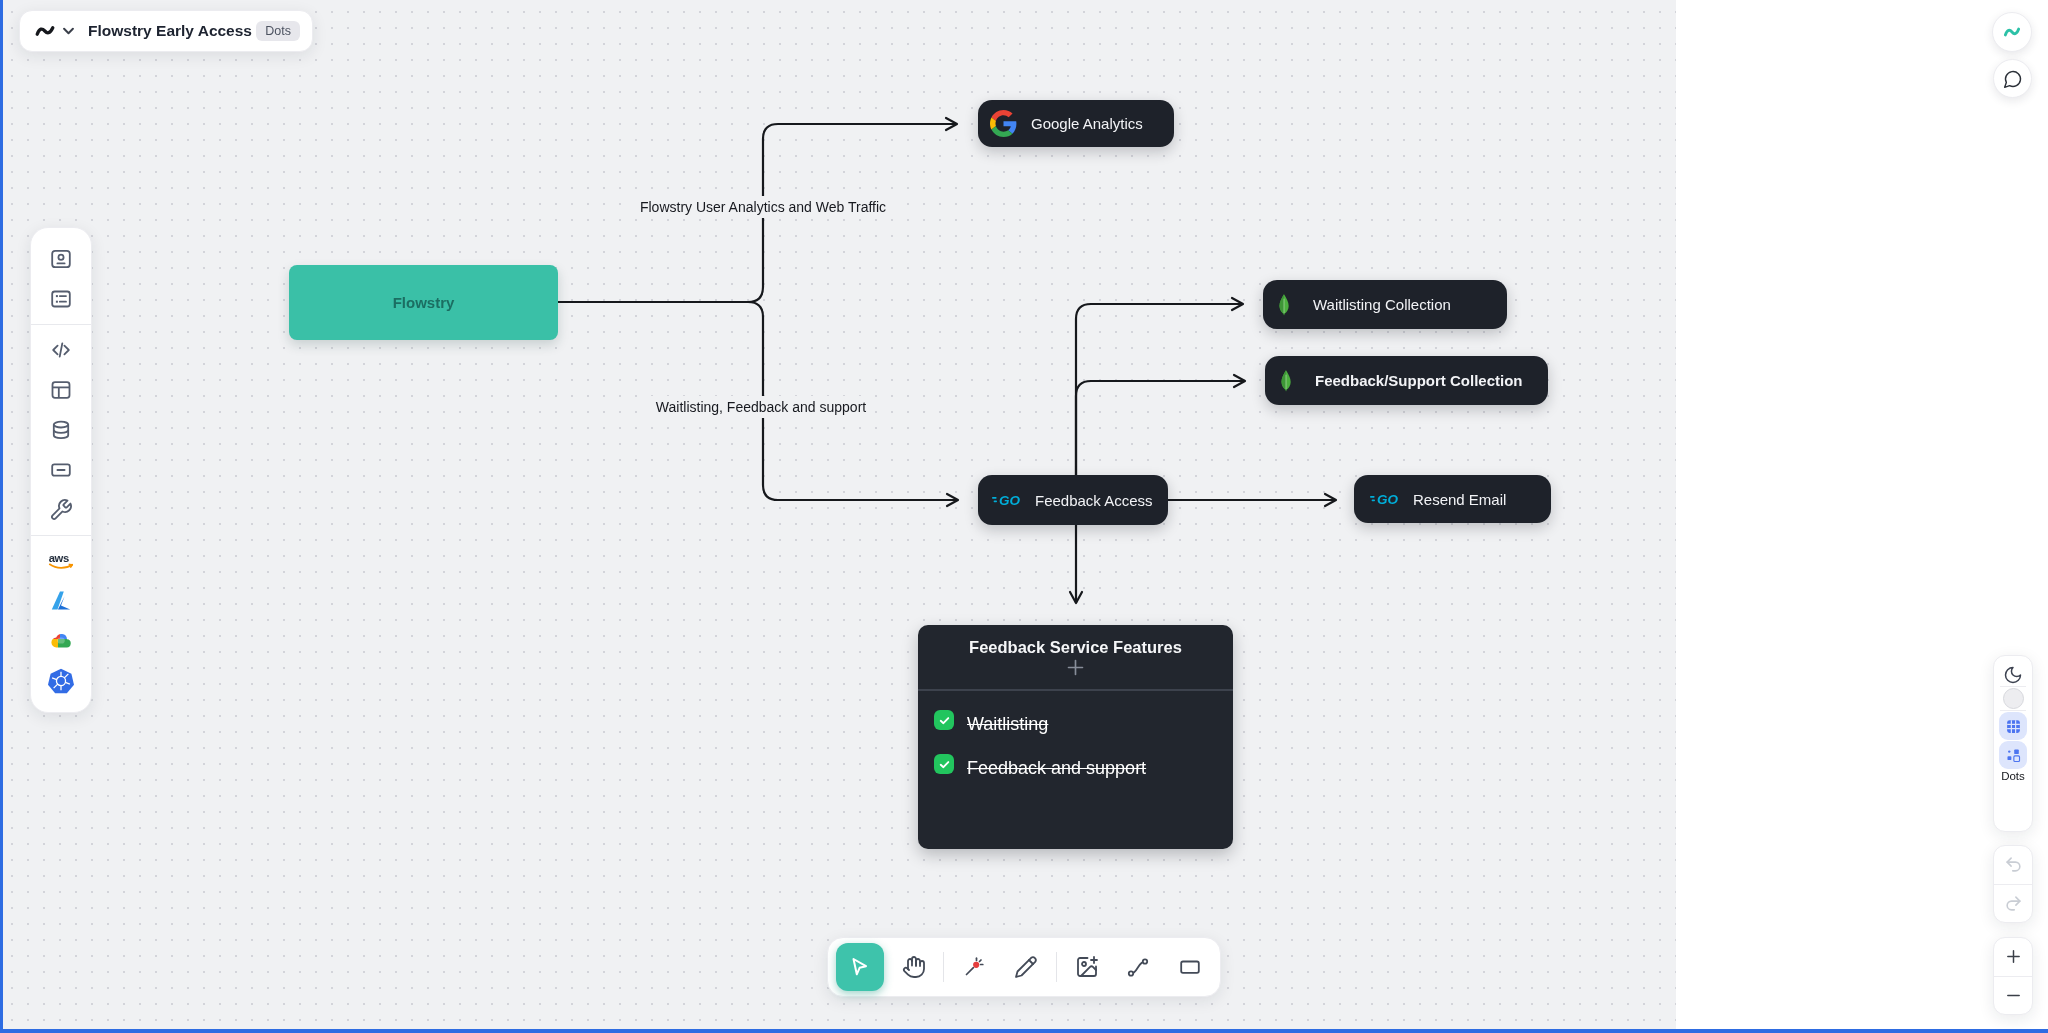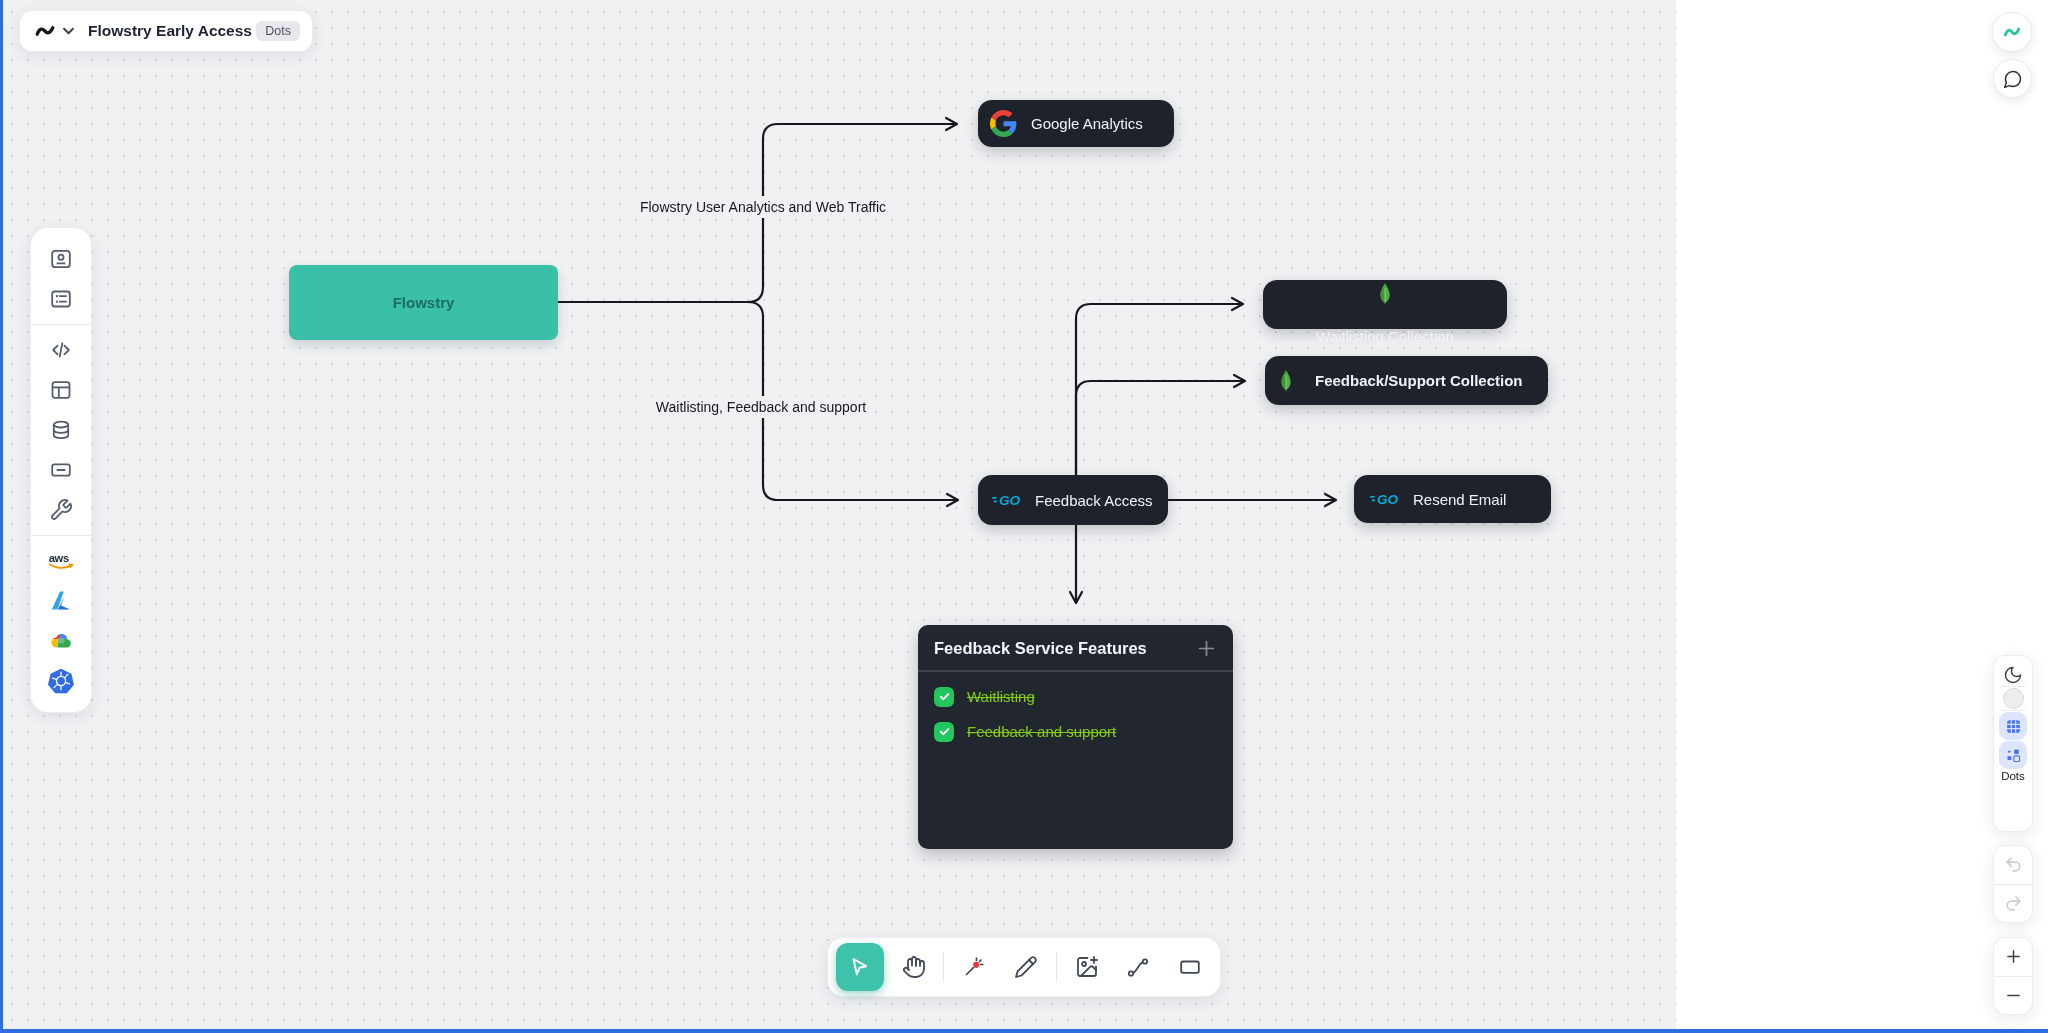--- a/index.html
+++ b/index.html
@@ -33,43 +33,43 @@
   .side-divider { width:100%; height:1px; background:#e8e9ed; }
 
   
   .node-dark { position:absolute; background:#1e222a; border-radius:14px; color:#f2f3f6;
                display:flex; align-items:center; gap:20px; padding:0 12px; font-size:15px; font-weight:500;
                box-shadow:0 5px 14px rgba(20,24,33,.22); z-index:3; white-space:nowrap; }
   #node-flowstry { position:absolute; left:289px; top:265px; width:269px; height:75px; background:#3ac0a7;
                    border-radius:8px; display:flex; align-items:center; justify-content:center;
                    color:#1b6e62; font-size:15px; font-weight:700; box-shadow:0 5px 12px rgba(20,60,55,.18); z-index:3; }
   #node-ga  { left:978px;  top:100px; width:196px; height:47px; gap:14px; }
-  #node-wc  { left:1263px; top:280px; width:244px; height:49px;flex-direction:column; }
+  #node-wc  { left:1263px; top:280px; width:244px; height:49px; }
   #node-fsc { left:1265px; top:356px; width:283px; height:49px;font-weight:bold; }
   #node-fs  { left:978px;  top:475px; width:190px; height:50px; gap:12px; padding:0 14px; }
   #node-re  { left:1354px; top:475px; width:197px; height:48px; gap:12px; padding:0 16px; }
 
   .edge-label { position:absolute; transform:translate(-50%,-50%); background:#f0f1f3;
                 padding:3px 8px; font-size:14px; color:#17191f; white-space:nowrap; z-index:2; }
   #edge-label-1 { left:763px; top:207px; }
   #edge-label-2 { left:761px; top:407px; }
 
   #edges-svg { position:absolute; left:0; top:0; z-index:1; pointer-events:none; }
 
   
   #feature-card { position:absolute; left:918px; top:625px; width:315px; height:224px; background:#22262e;
                   border-radius:10px; box-shadow:0 6px 16px rgba(20,24,33,.25); z-index:3; }
-  #feature-card .card-head { display:flex; align-items:center; justify-content:space-between; padding:13px 16px 11px; }
+  #feature-card .card-head { display:flex; align-items:center; justify-content:space-between; padding:13px 16px 11px;flex-direction:column; }
   #feature-card .card-title { color:#f5f6f8; font-size:16.5px; font-weight:700; }
   #feature-card .card-divider { height:1.5px; background:#3d424d; }
   #feature-card .card-body { padding:15px 16px; }
   .check-row { display:flex; align-items:center; gap:13px; margin-bottom:15px; }
   .checkbox { width:20px; height:20px; border-radius:6px; background:#22c55e; display:flex;
               align-items:center; justify-content:center; flex:0 0 auto; cursor:pointer; }
-  .check-label { color:#84cc16; font-size:15px; text-decoration:line-through; }
+  .check-label { color:#ffffff; font-size:18px; text-decoration:line-through;margin-top:8px; }
 
   
   #toolbar { left:827px; top:937px; width:394px; height:60px; border-radius:16px;
              display:flex; align-items:center; gap:8px; padding:0 8px; z-index:10; }
   .tool-btn { width:44px; height:44px; border-radius:12px; display:flex; align-items:center; justify-content:center;
               cursor:pointer; background:transparent; border:none; }
   .tool-btn.active { width:48px; height:48px; background:#3ec3ab; box-shadow:0 3px 8px rgba(46,160,140,.45); }
   .tool-divider { width:1px; height:30px; background:#e4e5e9; flex:0 0 auto; }
 
   

